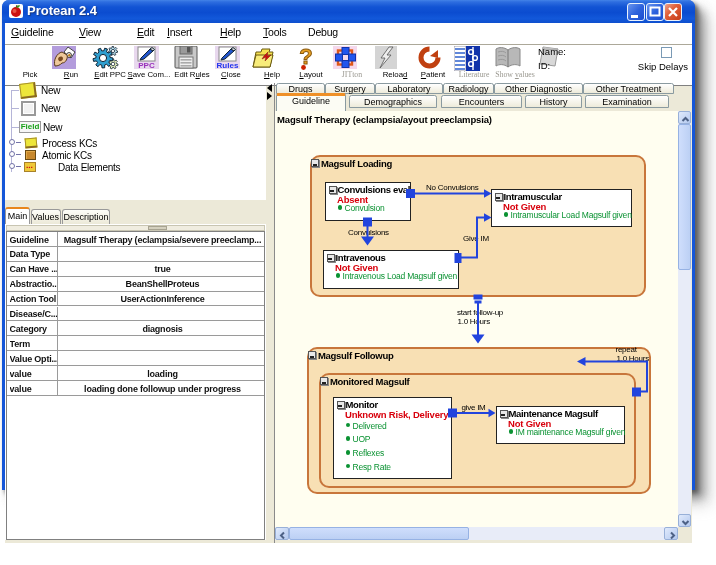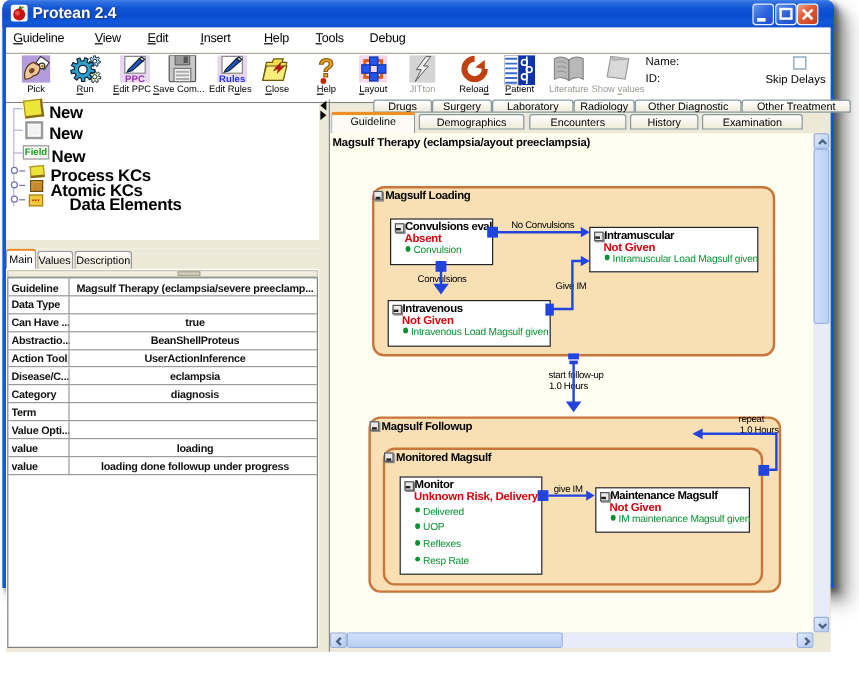--- a/index.html
+++ b/index.html
@@ -23,46 +23,46 @@
 #client { position:absolute; left:3px; top:23px; width:687px; height:520px;
   background:#ece9d8; }
 #menubar { position:absolute; left:0; top:0; width:100%; height:22px; background:#fff;
   border-bottom:1px solid #aca899; font-size:10.5px; color:#000; }
 .mi { position:absolute; top:3px; letter-spacing:-0.2px; }
 .mi u { text-decoration:underline; }
 #toolbar { position:absolute; left:0; top:22px; width:100%; height:41px; background:#fff;
   border-bottom:1px solid #808080; }
 .tlabel { position:absolute; top:25px; width:80px; font-size:7.8px; color:#000;
   text-align:center; white-space:nowrap; }
-.tlabel.gray { color:#9a9890; }
-.ticon { position:absolute; top:1px; }
+.tlabel.gray { color:#9a9890;font-family:Liberation Serif, serif; }
+.ticon { position:absolute; top:1px;margin-left:34px; }
 #main { position:absolute; left:0; top:63px; width:687px; height:457px; background:#ece9d8; }
 #leftpanel { position:absolute; left:0; top:0; width:261px; height:454px; background:#fff; }
-.tn { position:absolute; font-size:14px; font-weight:bold; color:#000; letter-spacing:-0.25px; }
+.tn { position:absolute; font-size:10px; font-weight:normal; color:#000; letter-spacing:-0.25px; }
 .expander { position:absolute; left:4px; width:6px; height:6px; border:1.5px solid #7373a8;
   border-radius:50%; background:#fff; }
 .expander::after { content:""; position:absolute; left:6px; top:2px; width:5px; height:1.5px;
   background:#7373a8; }
 .ltab { position:absolute; top:2px; height:15px; background:linear-gradient(#fdfdf8,#ece9d8);
   border:1px solid #999; border-bottom:none; border-radius:3px 3px 0 0; font-size:9px;
   text-align:center; padding-top:2px; color:#000; }
 .ltab.sel { top:0px; height:17px; background:#fff; border-top:2px solid #e8861c; }
 #ptable { position:absolute; left:1px; top:145px; width:259px; height:309px; background:#fff;
   border:1px solid #808080; }
 .prow { position:absolute; left:0; width:257px; height:14.9px; border-bottom:1px solid #9a9a9a; }
 .pl { position:absolute; left:2.5px; top:2.5px; font-size:9px; font-weight:bold; color:#111; white-space:nowrap; overflow:hidden; width:48.5px; letter-spacing:-0.2px; }
 .pv { position:absolute; left:54px; top:2.5px; font-size:9px; font-weight:bold; color:#111;
   white-space:nowrap; overflow:hidden; width:203px; letter-spacing:-0.2px;text-align:center; }
 .prow::after { content:""; position:absolute; left:50px; top:0; width:1px; height:14.9px; background:#9a9a9a; }
 #vsplit { position:absolute; left:261px; top:0; width:9px; height:454px; background:#ece9d8; }
 #rightpanel { position:absolute; left:270px; top:-3px; width:417px; height:460px; }
 .rtab { position:absolute; height:11px; background:linear-gradient(#ffffff,#eeebda);
   border:1px solid #8a9aa0; border-radius:2.5px 2.5px 0 0; font-size:9px; text-align:center;
   color:#000; padding-top:0px; line-height:11px; }
-.rtab.r1 { top:0px;margin-left:35px; }
+.rtab.r1 { top:0px; }
 .rtab.r2 { top:11.5px; height:13px; line-height:13px; }
 .rtab.r2.sel { top:10px; height:18px; background:#fcfcf4; border-top:3px solid #ef9027;
   border-bottom:none; line-height:11px; z-index:2; }
 #diagram { position:absolute; left:0; top:28px; width:403px; height:416px; background:#fffef0;
   overflow:hidden; }
 #conn { position:absolute; left:0; top:0; z-index:3; }
 .grp { position:absolute; background:#f8e0b4; border:2px solid #c8763b; border-radius:10px; }
 .grp2 { position:absolute; background:#f8e0b4; border:2px solid #c8763b; border-radius:10px; }
 .gicon { position:absolute; width:8px; height:8px; background:#e8e8e8; border:1px solid #555;
   box-shadow:1px 1px 0 #888; z-index:3; }
@@ -109,21 +109,21 @@
             <rect x="3.5" y="3.5" width="9" height="8" fill="none" stroke="#fff" stroke-width="2"></rect>
           </svg></div>
   <div class="winbtn" id="btnclose" style="left:662px;"><svg width="16" height="16">
             <path d="M4 4 L12 12 M12 4 L4 12" stroke="#fff" stroke-width="2.2"></path>
           </svg></div>
 </div>
 <div id="client">
 <div id="menubar">
   <span class="mi" style="left:6px;"><u>G</u>uideline</span>
   <span class="mi" style="left:74px;"><u>V</u>iew</span>
-  <span class="mi" style="left:118px;"><u>E</u>dit</span>
+  <span class="mi" style="left:132px;"><u>E</u>dit</span>
   <span class="mi" style="left:162px;"><u>I</u>nsert</span>
   <span class="mi" style="left:215px;"><u>H</u>elp</span>
   <span class="mi" style="left:258px;"><u>T</u>ools</span>
   <span class="mi" style="left:303px;">Debug</span>
 </div>
 <div id="toolbar">
   <div class="ticon" style="left:13px;"><svg width="24" height="23">
       <rect x="0" y="0" width="24" height="23" fill="#b39cdc"></rect>
       <path d="M16 1 L23 6 L19 12 L12 6 Z" fill="#fff" stroke="#444"></path>
       <circle cx="17" cy="9" r="2.4" fill="#fff" stroke="#333"></circle>
@@ -284,21 +284,20 @@
     <div class="prow" style="top:44.7px;">
                 <span class="pl">Abstractio...</span>
                 <span class="pv">BeanShellProteus</span>
               </div>
     <div class="prow" style="top:59.6px;">
                 <span class="pl">Action Tool</span>
                 <span class="pv">UserActionInference</span>
               </div>
     <div class="prow" style="top:74.5px;">
                 <span class="pl">Disease/C...</span>
-                <span class="pv">eclampsia</span>
               </div>
     <div class="prow" style="top:89.4px;">
                 <span class="pl">Category</span>
                 <span class="pv">diagnosis</span>
               </div>
     <div class="prow" style="top:104.3px;">
                 <span class="pl">Term</span>
                 <span class="pv"></span>
               </div>
     <div class="prow" style="top:119.2px;">

